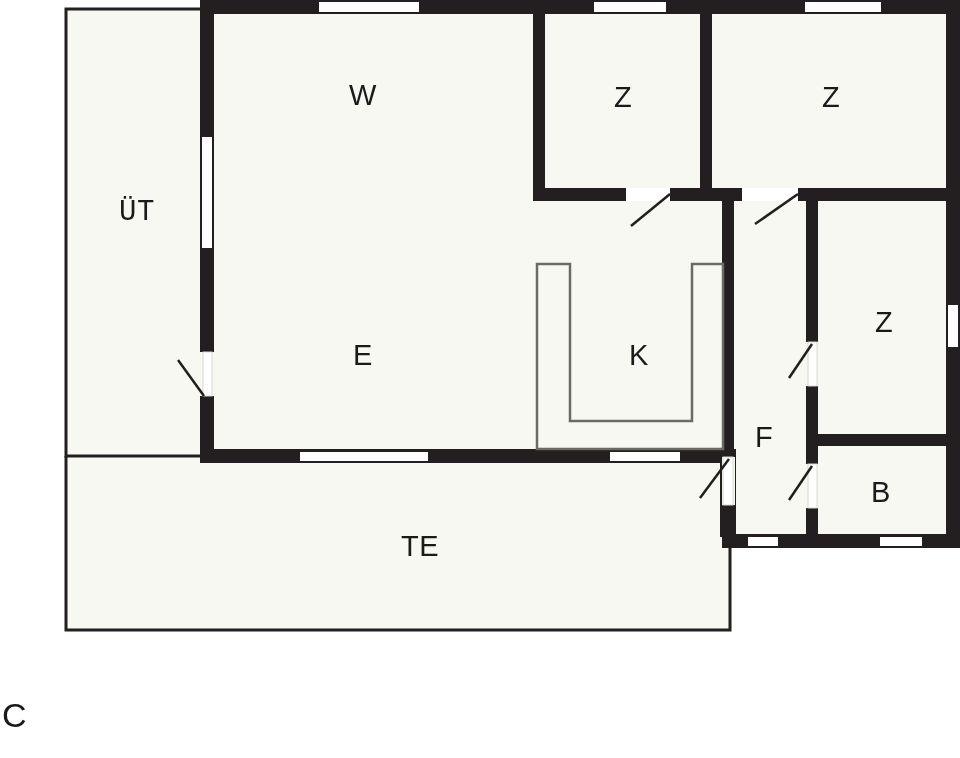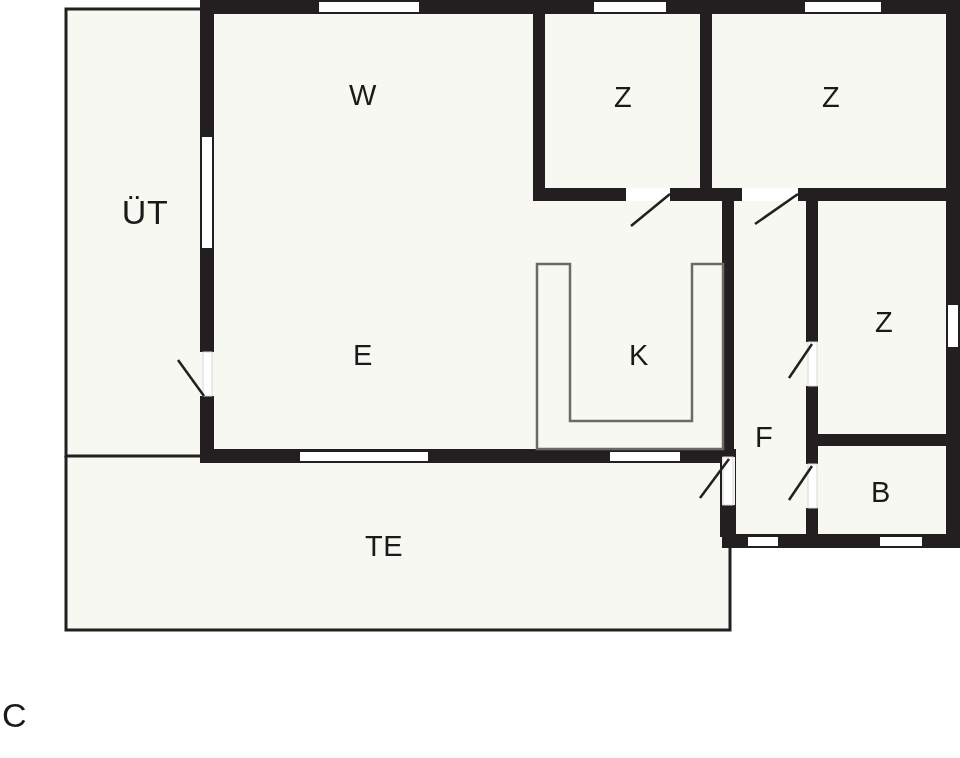--- a/index.html
+++ b/index.html
@@ -170,26 +170,26 @@
         <line x1="729" y1="459" x2="700" y2="498" stroke="#231f20" stroke-width="2.5"></line>
       </g>
     </g>
 
     <g>
       <path d="M537 264 L537 449 L723 449 L723 264 L692 264 L692 421 L570 421 L570 264 Z" fill="none" stroke="#6b6b66" stroke-width="2.5"></path>
     </g>
 
   </svg>
 
-  <div class="room-label" style="left:145px; top:212px; font-size:34px;">ÜT</div>
+  <div class="room-label" style="left:137px; top:212px; font-size:29px;font-family:Liberation Mono, monospace;">ÜT</div>
   <div class="room-label" style="left:363px; top:95px; font-size:29px;">W</div>
   <div class="room-label" style="left:623px; top:97px; font-size:29px;">Z</div>
   <div class="room-label" style="left:831px; top:97px; font-size:29px;">Z</div>
   <div class="room-label" style="left:363px; top:355px; font-size:29px;">E</div>
   <div class="room-label" style="left:639px; top:355px; font-size:29px;">K</div>
   <div class="room-label" style="left:884px; top:322px; font-size:29px;">Z</div>
   <div class="room-label" style="left:764px; top:437px; font-size:29px;">F</div>
   <div class="room-label" style="left:881px; top:492px; font-size:29px;">B</div>
-  <div class="room-label" style="left:384px; top:546px; font-size:29px;">TE</div>
+  <div class="room-label" style="left:420px; top:546px; font-size:29px;">TE</div>
 
   <div class="corner-label" style="left:2px; top:698px; font-size:34px;">C</div>
 
 </div>
 
 </body></html>

